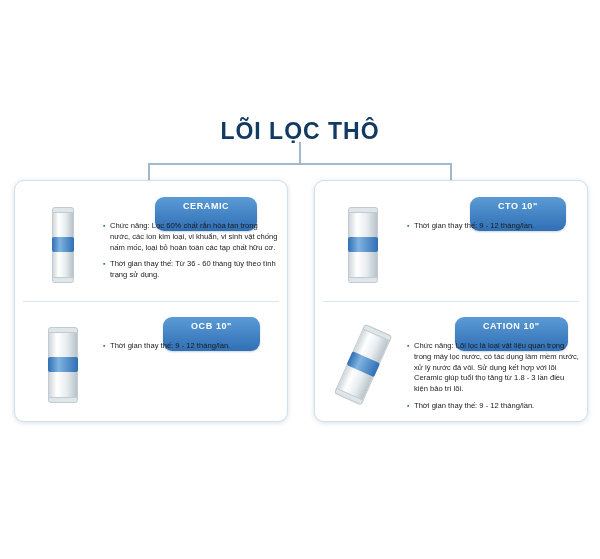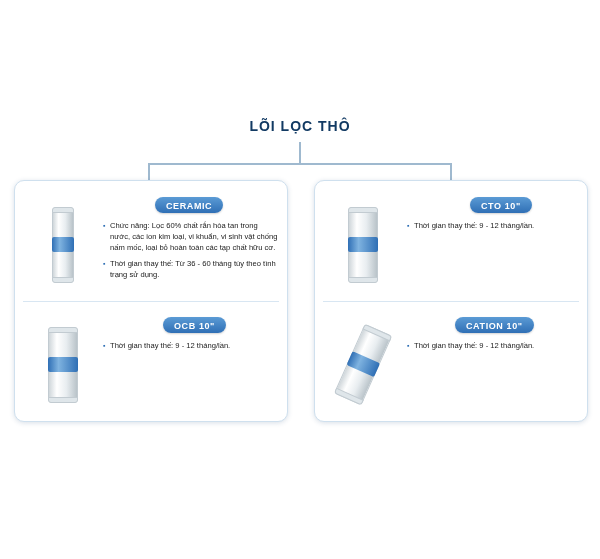--- a/index.html
+++ b/index.html
@@ -14,21 +14,21 @@
     overflow: hidden;
     position: relative;
   }
 
   #page-title {
     position: absolute;
     top: 118px;
     left: 0;
     width: 600px;
     text-align: center;
-    font-size: 14px;
+    font-size: 23px;
     font-weight: bold;
     letter-spacing: 1px;
     color: #123a63;
   }
 
   
   .conn {
     position: absolute;
     background: #9fb9cf;
   }
@@ -144,30 +144,30 @@
   .cart-cap.bot { border-radius: 0 0 3px 3px; }
   .cart-cap.wide { left: 7px; width: 30px; }
 
   
   .cartridge.rotated {
     transform: rotate(24deg);
   }
 
   .badge {
     position: absolute;
-    height: 16px;
+    height: 34px;
     line-height: 18px;
     background: linear-gradient(to bottom, #5b9bd5 0%, #2f6fb5 100%);
     color: #ffffff;
     font-size: 9px;
     font-weight: bold;
     letter-spacing: 0.6px;
     text-align: center;
     border-radius: 9px;
-    padding: 0 11px;
+    padding: 0 28px;
     box-shadow: 0 1px 2px rgba(0,0,0,0.18);
     white-space: nowrap;
   }
   #badge-ceramic { left: 140px; top: 16px; }
   #badge-ocb { left: 148px; top: 16px; }
   #badge-cto { left: 155px; top: 16px; }
   #badge-cation { left: 140px; top: 16px; }
 
   .txt {
     position: absolute;
@@ -256,16 +256,17 @@
 
   <div class="cell bottom">
     <div class="cartridge rotated">
       <div class="cart-body wide"></div>
       <div class="cart-cap wide" style="top:0;"></div>
       <div class="cart-band wide"></div>
       <div class="cart-cap wide bot" style="top:70px;"></div>
     </div>
     <div class="badge" id="badge-cation">CATION 10"</div>
     <div class="txt right-cell">
+      <p><span class="lbl">Chức năng:</span><span> Lõi lọc là loại vật liệu quan trọng trong máy lọc nước, có tác dụng làm mềm nước, xử lý nước đá vôi. Sử dụng kết hợp với lõi Ceramic giúp tuổi thọ tăng từ 1.8 - 3 lần điều kiện bảo trì lõi.</span></p>
       <p><span class="lbl">Thời gian thay thế:</span><span> 9 - 12 tháng/lần.</span></p>
     </div>
   </div>
 </div>
 
 </body></html>

